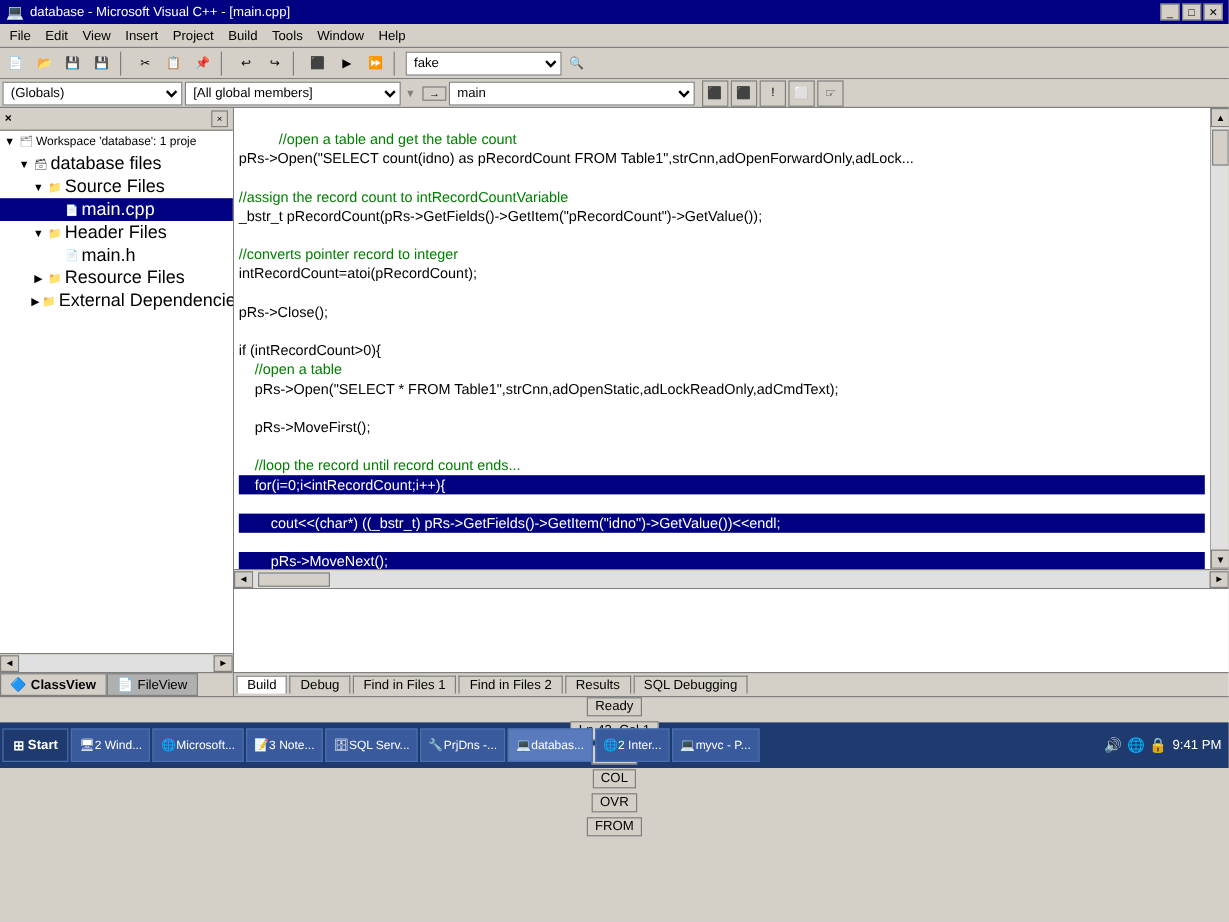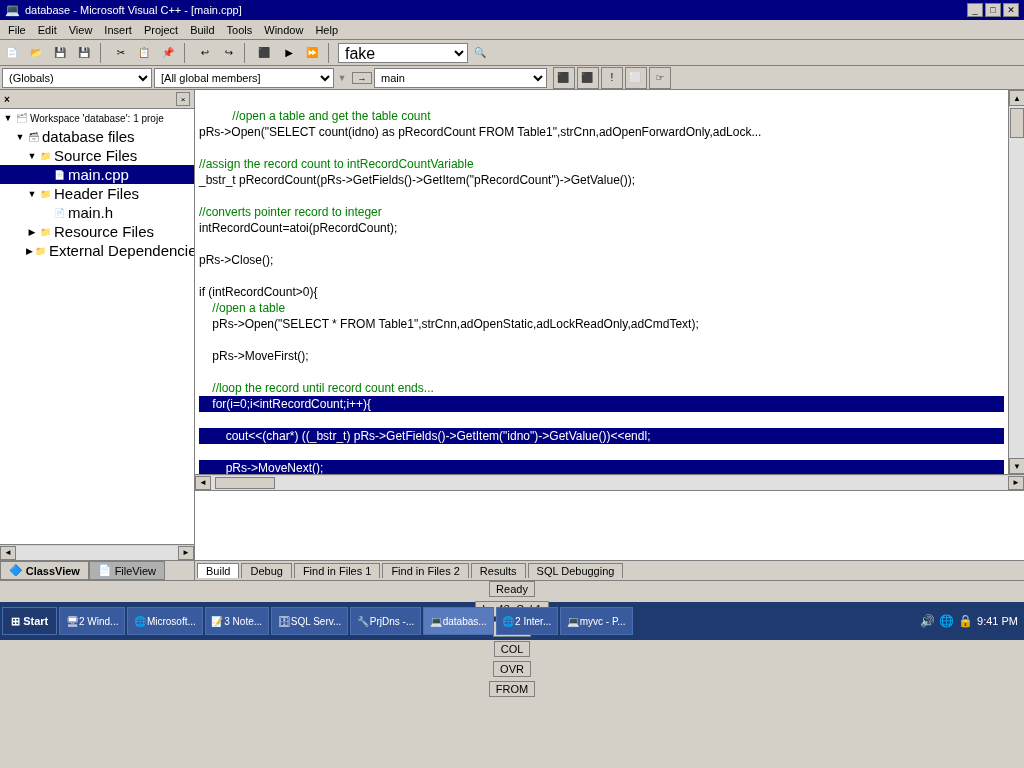--- a/index.html
+++ b/index.html
@@ -61,21 +61,21 @@
       width: 22px; height: 22px;
       display: flex; align-items: center; justify-content: center;
       cursor: pointer;
       font-size: 10px;
     }
     .tb-sep { width: 6px; height: 20px; border-left: 1px solid #808080; margin: 0 2px; }
     .tb-combo {
       height: 20px;
       background: white;
       border: 1px solid #808080;
-      font-size: 16px;
+      font-size: 11px;
       padding: 0 2px;
     }
 
     
     #toolbar2 {
       background: #d4d0c8;
       display: flex;
       align-items: center;
       height: 24px;
       border-bottom: 1px solid #808080;
@@ -391,21 +391,21 @@
   <select class="scope-combo" style="width:150px;">
     <option>(Globals)</option>
   </select>
   <select class="scope-combo" style="width:180px;">
     <option>[All global members]</option>
   </select>
   <div style="width:12px; display:flex; align-items:center; justify-content:center; font-size:9px; color:#808080;">▼</div>
   <div style="width:20px; background:#d4d0c8; border:1px solid #808080; display:flex; align-items:center; justify-content:center; margin-left:2px;">
     <span style="font-size:9px;">→</span>
   </div>
-  <select class="scope-combo" style="width:173px;">
+  <select class="scope-combo" style="width:205px;">
     <option>main</option>
   </select>
   <div style="display:flex; gap:2px; margin-left:4px;">
     <div class="tb-btn" style="border:1px solid #808080;">⬛</div>
     <div class="tb-btn" style="border:1px solid #808080;">⬛</div>
     <div class="tb-btn" style="border:1px solid #808080;">!</div>
     <div class="tb-btn" style="border:1px solid #808080;">⬜</div>
     <div class="tb-btn" style="border:1px solid #808080;">☞</div>
   </div>
 </div>

